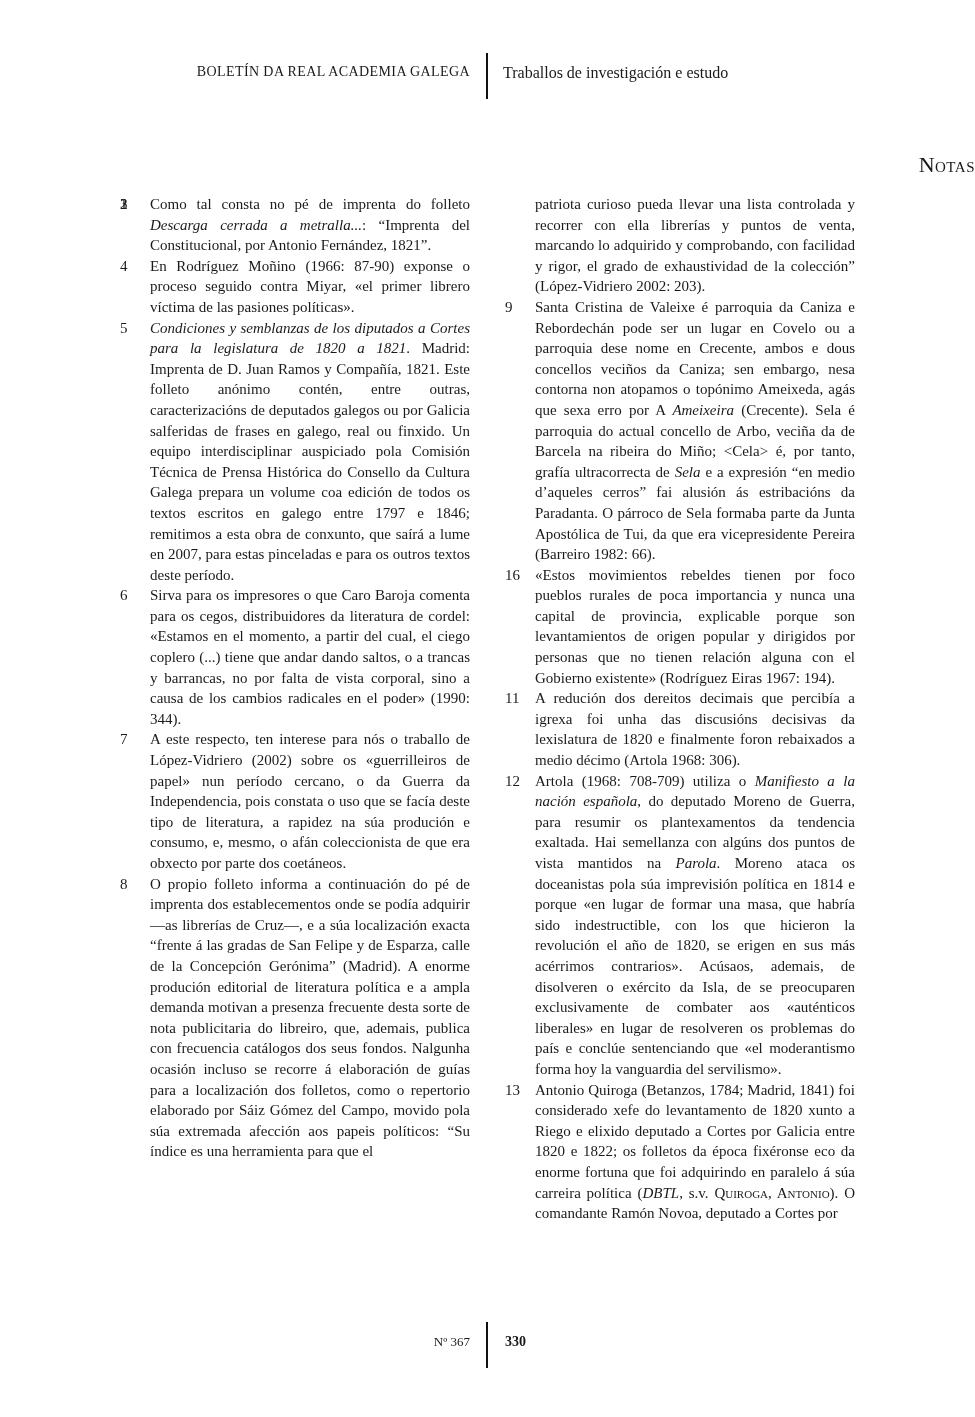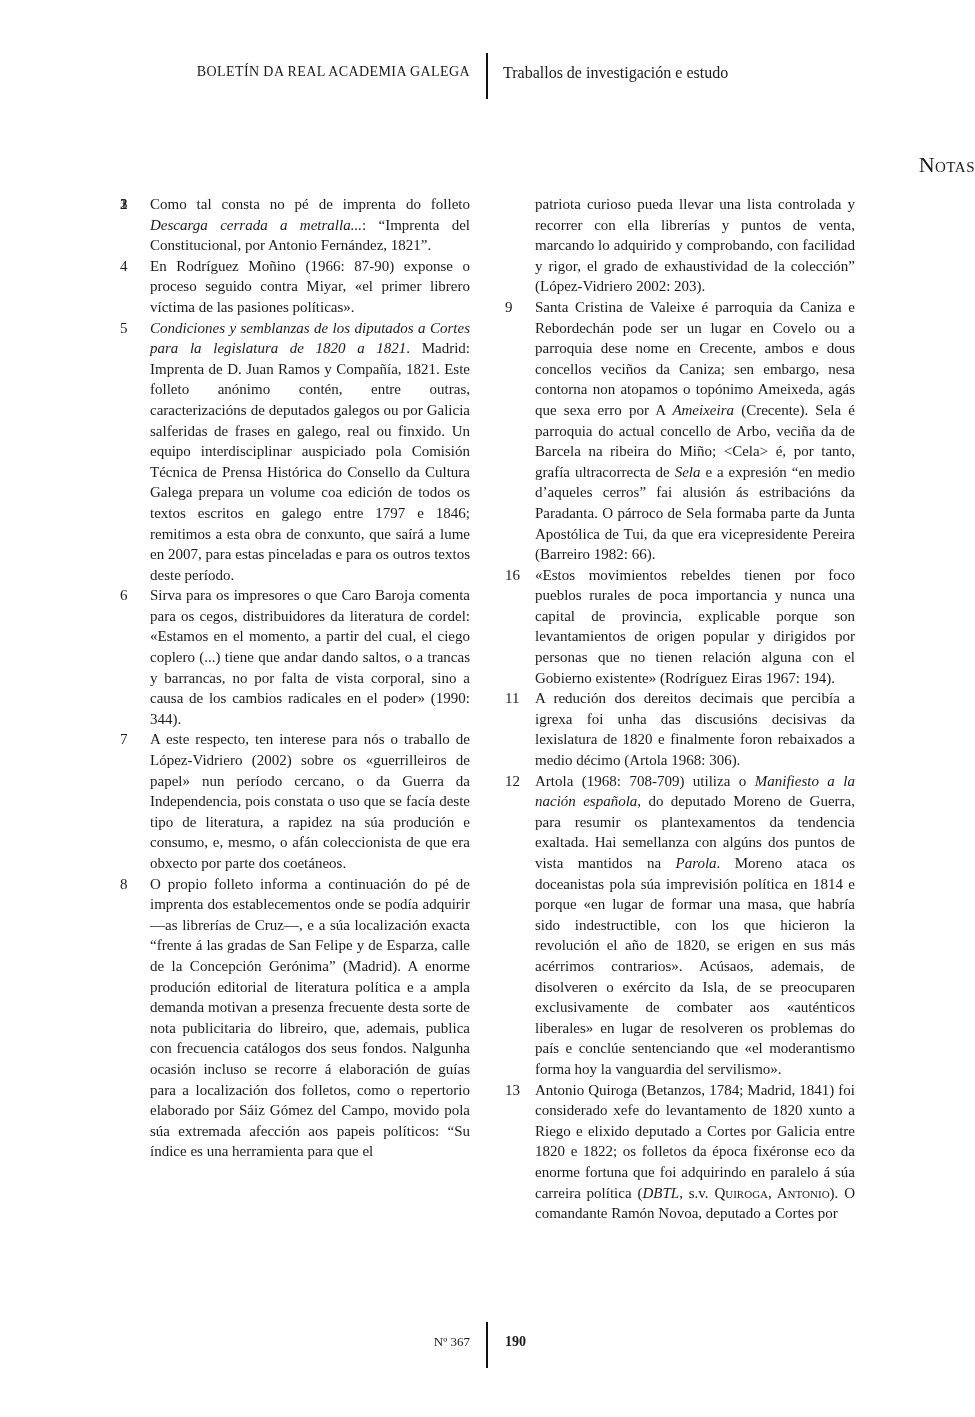--- a/index.html
+++ b/index.html
@@ -47,13 +47,13 @@
   <p class="note cont"><span>patriota curioso pueda llevar una lista controlada y recorrer con ella librerías y puntos de venta, marcando lo adquirido y comprobando, con facilidad y rigor, el grado de exhaustividad de la colección” (López-Vidriero 2002: 203).</span></p>
   <p class="note"><span class="num">9</span><span>Santa Cristina de Valeixe é parroquia da Caniza e Rebordechán pode ser un lugar en Covelo ou a parroquia dese nome en Crecente, ambos e dous concellos veciños da Caniza; sen embargo, nesa contorna non atopamos o topónimo Ameixeda, agás que sexa erro por A </span><i>Ameixeira</i><span> (Crecente). Sela é parroquia do actual concello de Arbo, veciña da de Barcela na ribeira do Miño; &lt;Cela&gt; é, por tanto, grafía ultracorrecta de </span><i>Sela</i><span> e a expresión “en medio d’aqueles cerros” fai alusión ás estribacións da Paradanta. O párroco de Sela formaba parte da Junta Apostólica de Tui, da que era vicepresidente Pereira (Barreiro 1982: 66).</span></p>
   <p class="note"><span class="num">16</span><span>«Estos movimientos rebeldes tienen por foco pueblos rurales de poca importancia y nunca una capital de provincia, explicable porque son levantamientos de origen popular y dirigidos por personas que no tienen relación alguna con el Gobierno existente» (Rodríguez Eiras 1967: 194).</span></p>
   <p class="note"><span class="num">11</span><span>A redución dos dereitos decimais que percibía a igrexa foi unha das discusións decisivas da lexislatura de 1820 e finalmente foron rebaixados a medio décimo (Artola 1968: 306).</span></p>
   <p class="note"><span class="num">12</span><span>Artola (1968: 708-709) utiliza o </span><i>Manifiesto a la nación española</i><span>, do deputado Moreno de Guerra, para resumir os plantexamentos da tendencia exaltada. Hai semellanza con algúns dos puntos de vista mantidos na </span><i>Parola</i><span>. Moreno ataca os doceanistas pola súa imprevisión política en 1814 e porque «en lugar de formar una masa, que habría sido indestructible, con los que hicieron la revolución el año de 1820, se erigen en sus más acérrimos contrarios». Acúsaos, ademais, de disolveren o exército da Isla, de se preocuparen exclusivamente de combater aos «auténticos liberales» en lugar de resolveren os problemas do país e conclúe sentenciando que «el moderantismo forma hoy la vanguardia del servilismo».</span></p>
   <p class="note"><span class="num">13</span><span>Antonio Quiroga (Betanzos, 1784; Madrid, 1841) foi considerado xefe do levantamento de 1820 xunto a Riego e elixido deputado a Cortes por Galicia entre 1820 e 1822; os folletos da época fixéronse eco da enorme fortuna que foi adquirindo en paralelo á súa carreira política (</span><i>DBTL</i><span>, s.v. </span><span class="sc">Quiroga, Antonio</span><span>). O comandante Ramón Novoa, deputado a Cortes por</span></p>
 </div>
 
 <div class="footer-left">Nº 367</div>
 <div class="vline bottom"></div>
-<div class="footer-right">190</div>
+<div class="footer-right">330</div>
 
 </body></html>

